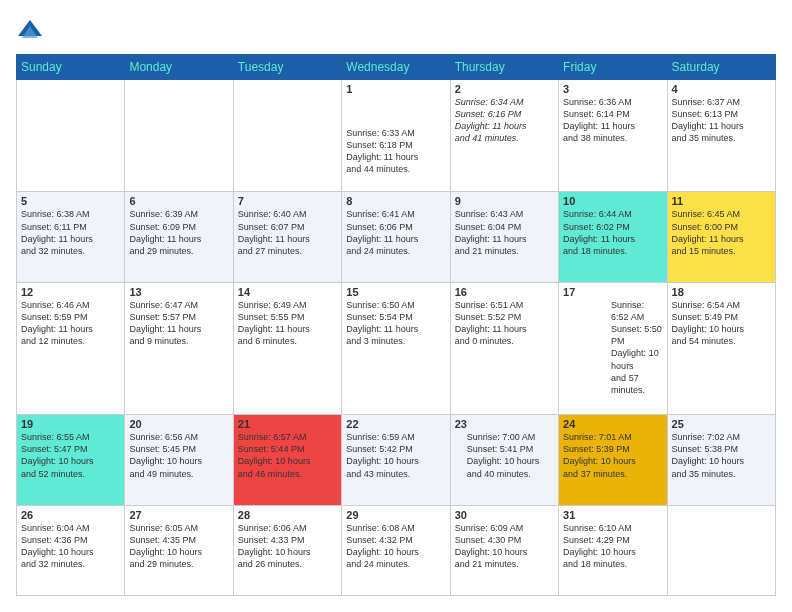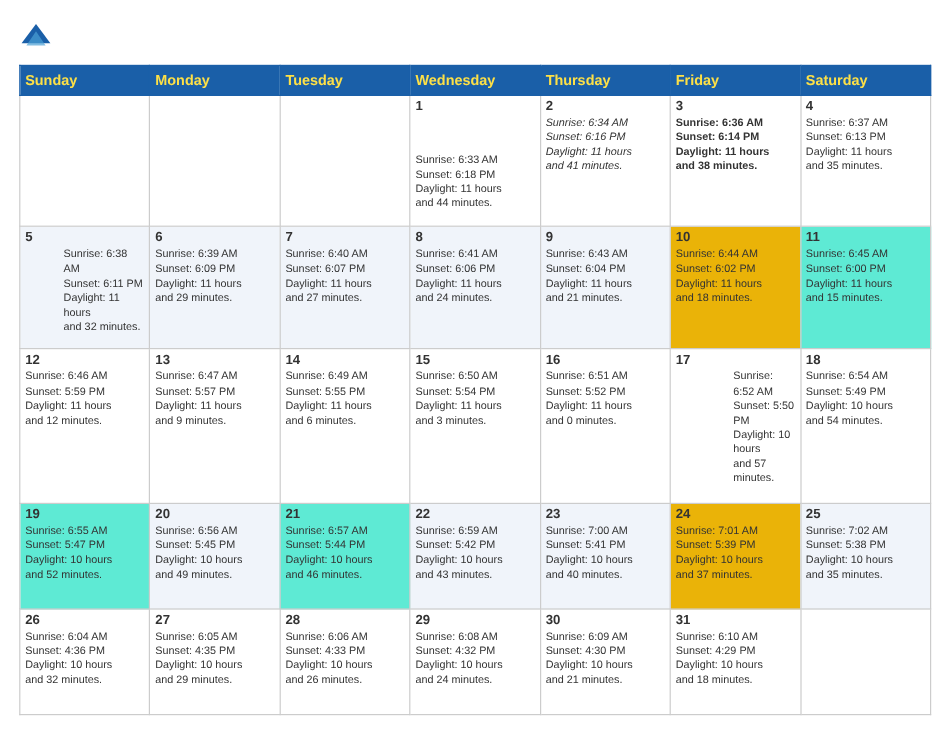--- a/index.html
+++ b/index.html
@@ -54,23 +54,23 @@
     }
     .calendar {
       flex: 1;
       border: 1px solid #ccc;
       border-collapse: collapse;
       width: 100%;
       table-layout: fixed;
     }
     .calendar th {
       background: #1a5fa8;
-      color: #fde047;
+      color: #5eead4;
       font-size: 12px;
-      font-weight: bold;
+      font-weight: normal;
       padding: 5px 4px;
       text-align: left;
       border: 1px solid #1a5fa8;
     }
     .calendar td {
       border: 1px solid #ccc;
       vertical-align: top;
       padding: 3px 4px;
       font-size: 9.5px;
       color: #333;
@@ -142,37 +142,37 @@
           </td>
           <td>
             <span class="day-num">2</span>
             <div class="cell-info" style="white-space: pre-line; font-style: italic;">Sunrise: 6:34 AM
 Sunset: 6:16 PM
 Daylight: 11 hours
 and 41 minutes.</div>
           </td>
           <td>
             <span class="day-num">3</span>
-            <div class="cell-info" style="white-space: pre-line; font-weight: bold;">Sunrise: 6:36 AM
+            <div class="cell-info" style="white-space: pre-line;">Sunrise: 6:36 AM
 Sunset: 6:14 PM
 Daylight: 11 hours
 and 38 minutes.</div>
           </td>
           <td>
             <span class="day-num">4</span>
             <div class="cell-info" style="white-space: pre-line;">Sunrise: 6:37 AM
 Sunset: 6:13 PM
 Daylight: 11 hours
 and 35 minutes.</div>
           </td>
         </tr>
         <tr>
           <td style="background: rgb(240, 244, 250);">
             <span class="day-num">5</span>
-            <div class="cell-info" style="white-space: pre-line; margin-left: 32px;">Sunrise: 6:38 AM
+            <div class="cell-info" style="white-space: pre-line;">Sunrise: 6:38 AM
 Sunset: 6:11 PM
 Daylight: 11 hours
 and 32 minutes.</div>
           </td>
           <td style="background: rgb(240, 244, 250);">
             <span class="day-num">6</span>
             <div class="cell-info" style="white-space: pre-line;">Sunrise: 6:39 AM
 Sunset: 6:09 PM
 Daylight: 11 hours
 and 29 minutes.</div>
@@ -191,28 +191,28 @@
 Daylight: 11 hours
 and 24 minutes.</div>
           </td>
           <td style="background: rgb(240, 244, 250);">
             <span class="day-num">9</span>
             <div class="cell-info" style="white-space: pre-line;">Sunrise: 6:43 AM
 Sunset: 6:04 PM
 Daylight: 11 hours
 and 21 minutes.</div>
           </td>
-          <td style="background: #eab308;">
+          <td style="background: #5eead4;">
             <span class="day-num">10</span>
             <div class="cell-info" style="white-space: pre-line;">Sunrise: 6:44 AM
 Sunset: 6:02 PM
 Daylight: 11 hours
 and 18 minutes.</div>
           </td>
-          <td style="background: #5eead4;">
+          <td style="background: #fde047;">
             <span class="day-num">11</span>
             <div class="cell-info" style="white-space: pre-line;">Sunrise: 6:45 AM
 Sunset: 6:00 PM
 Daylight: 11 hours
 and 15 minutes.</div>
           </td>
         </tr>
         <tr>
           <td>
             <span class="day-num">12</span>
@@ -272,37 +272,37 @@
 Daylight: 10 hours
 and 52 minutes.</div>
           </td>
           <td style="background: rgb(240, 244, 250);">
             <span class="day-num">20</span>
             <div class="cell-info" style="white-space: pre-line;">Sunrise: 6:56 AM
 Sunset: 5:45 PM
 Daylight: 10 hours
 and 49 minutes.</div>
           </td>
-          <td style="background: #5eead4;">
+          <td style="background: #ef4444;">
             <span class="day-num">21</span>
             <div class="cell-info" style="white-space: pre-line;">Sunrise: 6:57 AM
 Sunset: 5:44 PM
 Daylight: 10 hours
 and 46 minutes.</div>
           </td>
           <td style="background: rgb(240, 244, 250);">
             <span class="day-num">22</span>
             <div class="cell-info" style="white-space: pre-line;">Sunrise: 6:59 AM
 Sunset: 5:42 PM
 Daylight: 10 hours
 and 43 minutes.</div>
           </td>
           <td style="background: rgb(240, 244, 250);">
             <span class="day-num">23</span>
-            <div class="cell-info" style="white-space: pre-line;">Sunrise: 7:00 AM
+            <div class="cell-info" style="white-space: pre-line; margin-left: 12px;">Sunrise: 7:00 AM
 Sunset: 5:41 PM
 Daylight: 10 hours
 and 40 minutes.</div>
           </td>
           <td style="background: #eab308;">
             <span class="day-num">24</span>
             <div class="cell-info" style="white-space: pre-line;">Sunrise: 7:01 AM
 Sunset: 5:39 PM
 Daylight: 10 hours
 and 37 minutes.</div>

